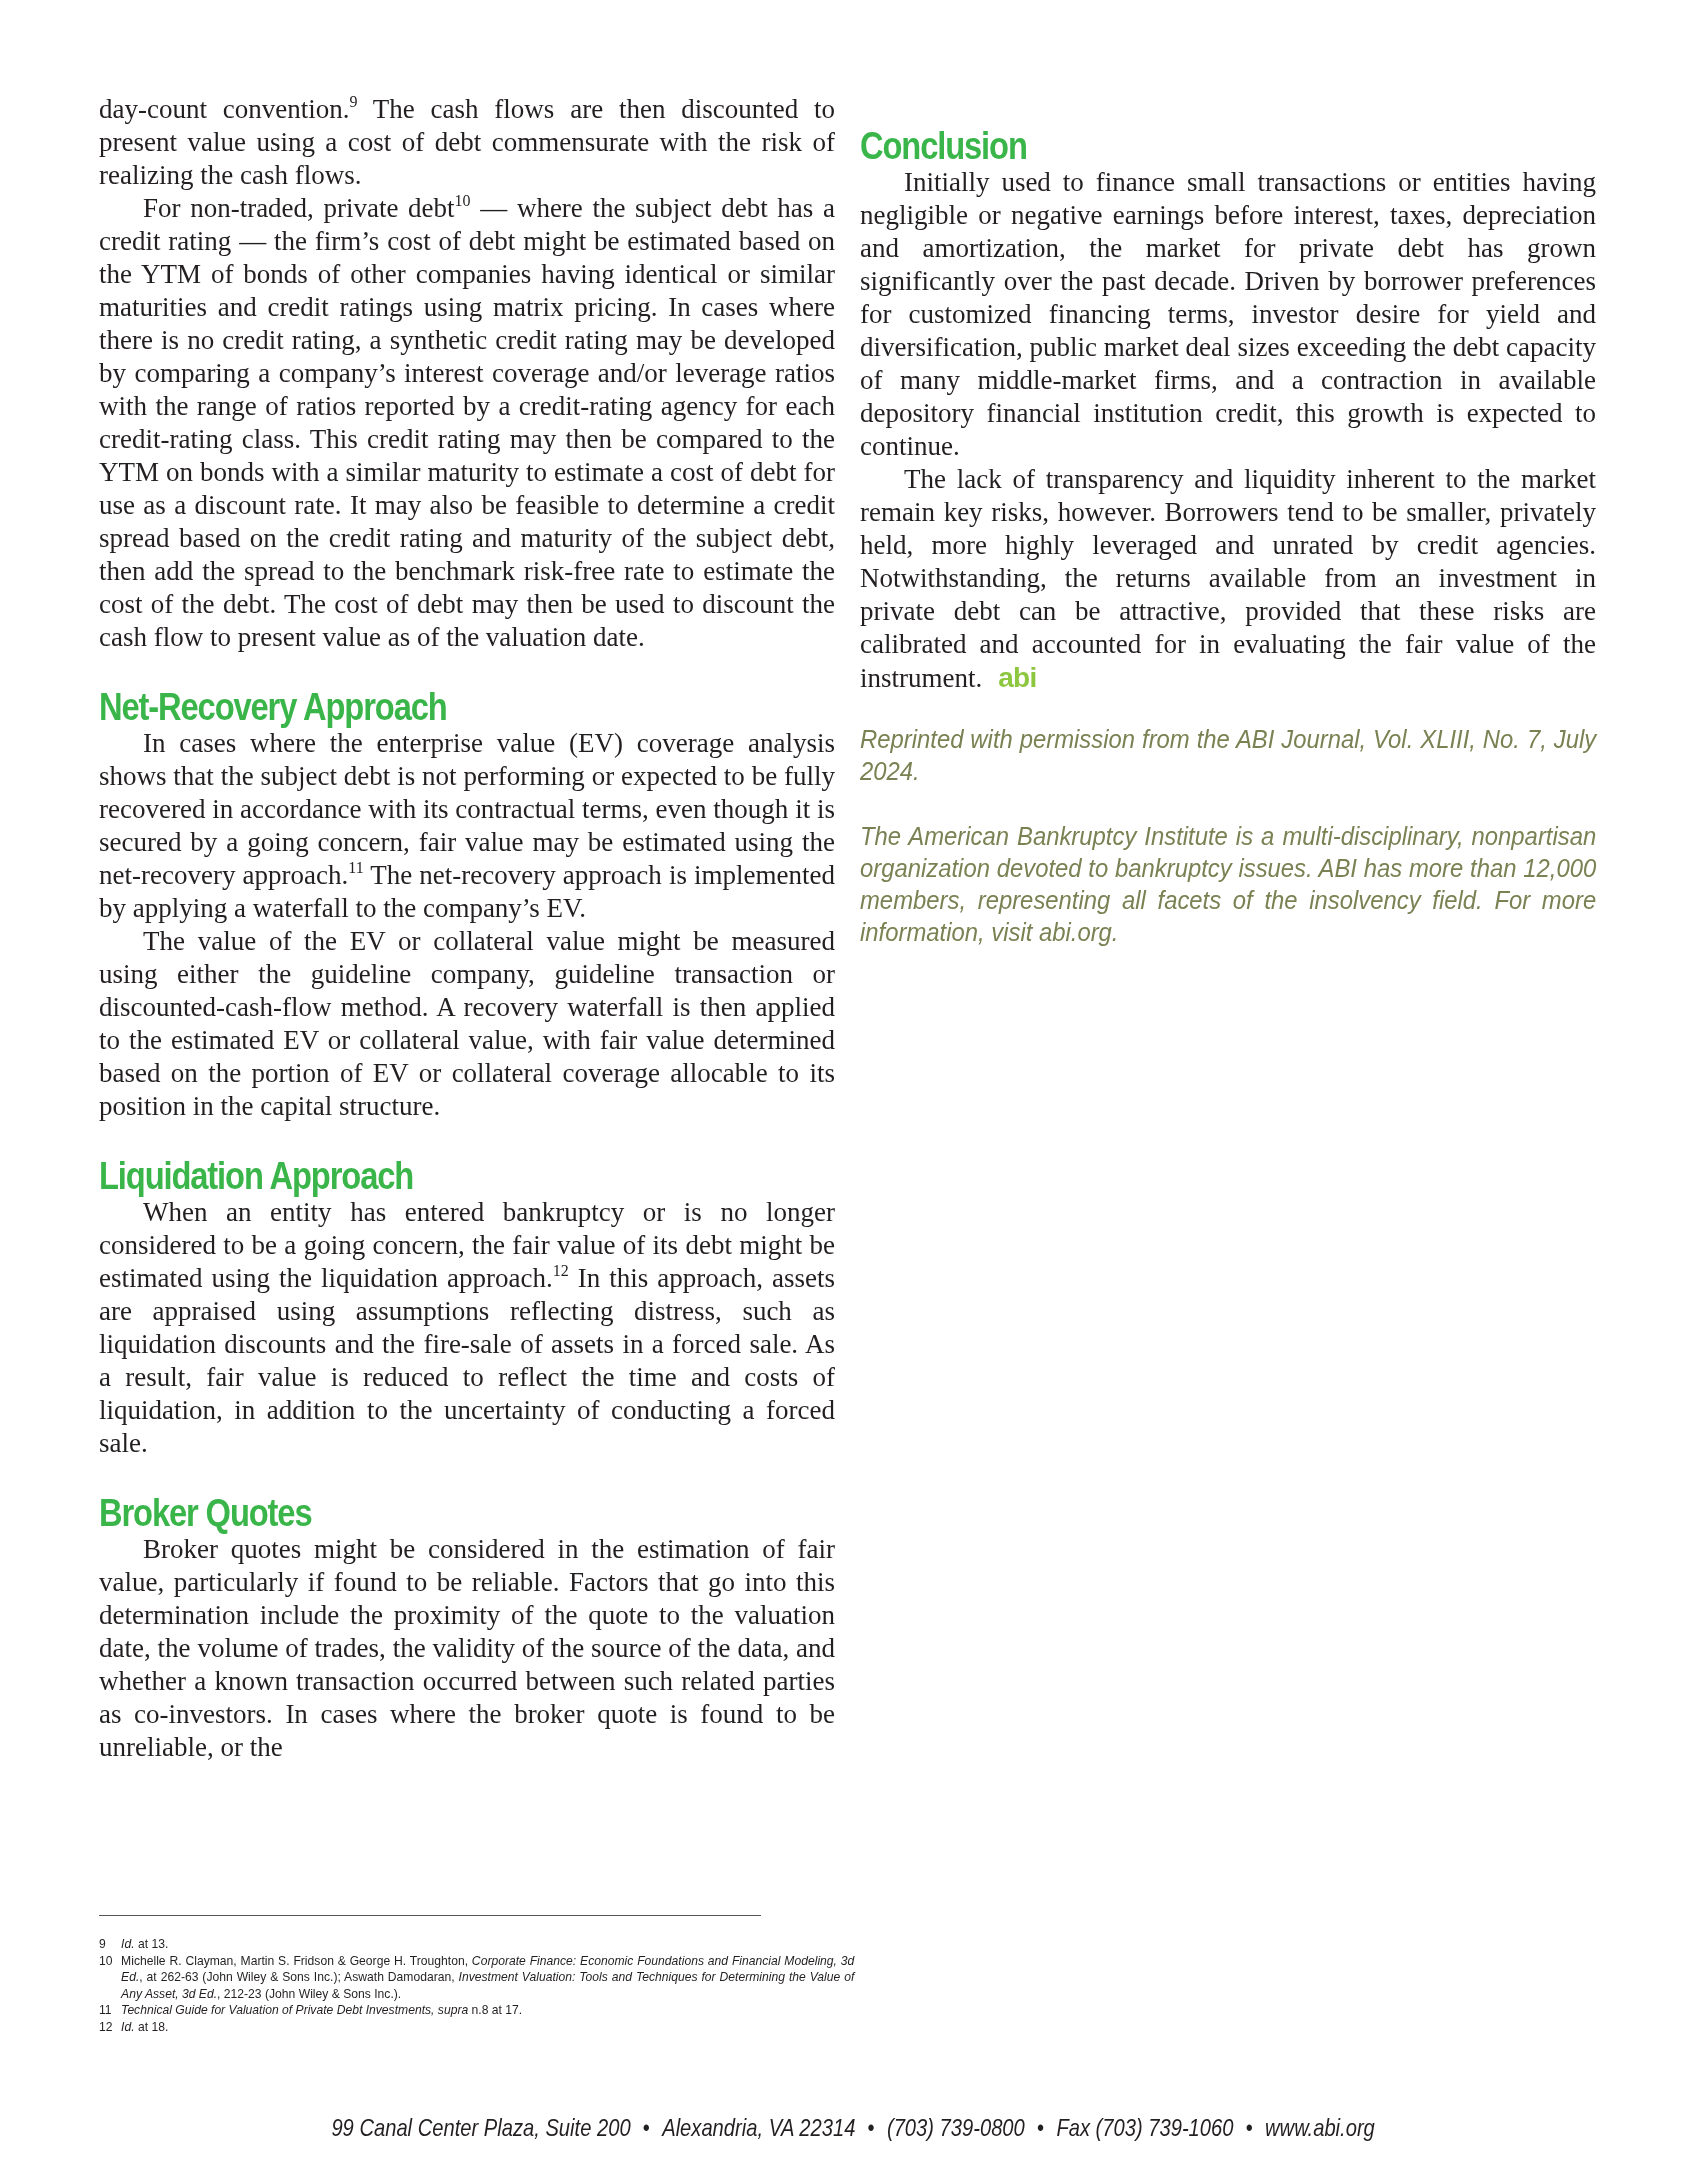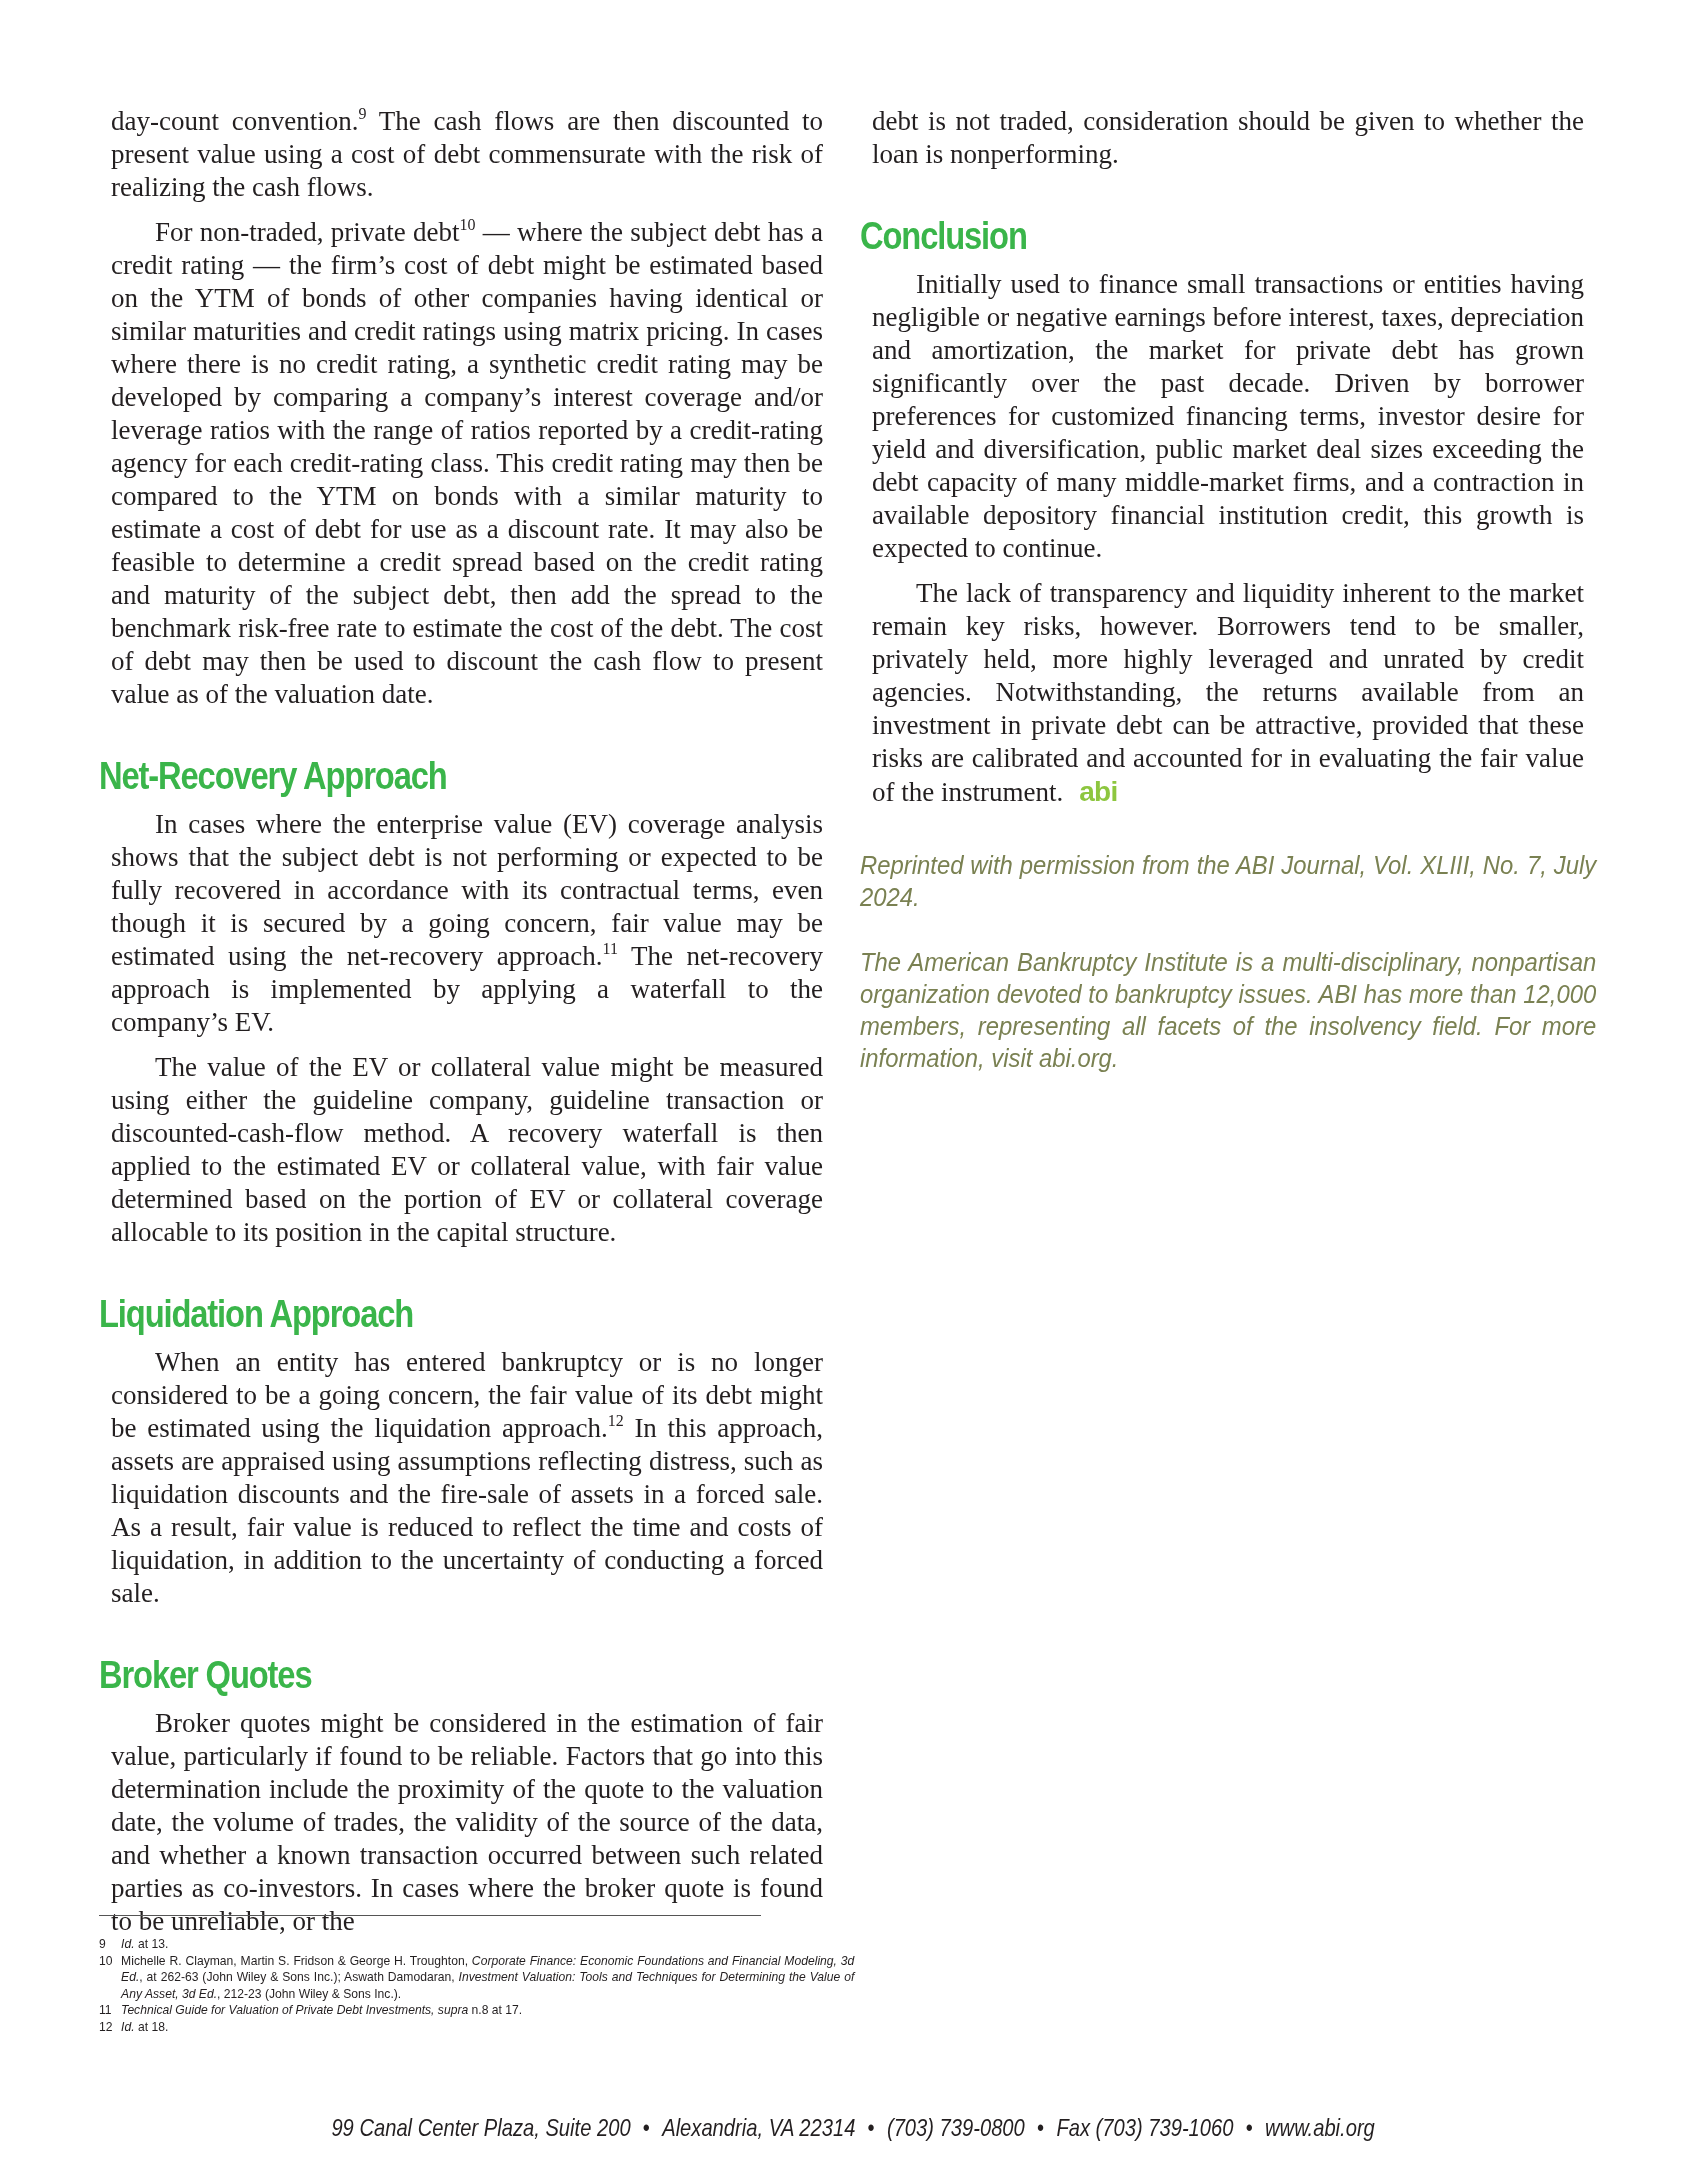--- a/index.html
+++ b/index.html
@@ -1,20 +1,20 @@
 <!DOCTYPE html>
 <html style="font-size:10.6px"><head>
 <meta charset="utf-8">
 <style>
   html, body { margin: 0; padding: 0; background: #ffffff; }
   body { width: 1687px; height: 2183px; position: relative; overflow: hidden; color: #231f20; }
   .col { position: absolute; top: 93px; width: 736px; font-family: "Liberation Serif", "DejaVu Serif", serif; font-size: 27px; line-height: 33px; }
   .col-left { left: 99px; }
   .col-right { left: 860px; }
-  p { margin: 12px; text-align: justify; text-align-last: left; }
+  p { margin: 0; text-align: justify; text-align-last: left; }
   p.indent { text-indent: 44px; }
   sup { font-size: 16px; line-height: 0; vertical-align: 10.6px; }
   h2 { font-family: "Liberation Sans", "DejaVu Sans", sans-serif; font-weight: bold; color: #3ab54a; font-size: 38px; line-height: 40px; margin: 0; letter-spacing: -1.3px; transform: scaleX(0.86); transform-origin: left center; white-space: nowrap; }
   .sec-gap { height: 33px; }
   .abi-mark { font-family: "Liberation Sans", "DejaVu Sans", sans-serif; font-weight: bold; color: #8dc63f; font-size: 28px; margin-left: 16px; letter-spacing: -0.7px; }
   .reprint { font-family: "Liberation Sans", "DejaVu Sans", sans-serif; font-style: italic; color: #7a8152; font-size: 26.5px; line-height: 32px; margin: 0; transform: scaleX(0.90); transform-origin: left top; width: 818px; }
   .reprint.justify { text-align: justify; text-align-last: left; }
   .footnote-rule { position: absolute; left: 99px; top: 1915px; width: 662px; height: 0; border-top: 1.3px solid #555; }
   .footnotes { position: absolute; left: 99px; top: 1936px; width: 736px; font-family: "Liberation Sans", "DejaVu Sans", sans-serif; font-size: 13.2px; line-height: 16.5px; color: #231f20; }
   .fn { position: relative; padding-left: 24px; margin: 0; transform: scaleX(0.92); transform-origin: left top; width: 797px; text-align: justify; text-align-last: left; }
@@ -50,21 +50,20 @@
 
   <div class="sec-gap"></div>
 
   <section>
     <h2>Broker Quotes</h2>
     <p class="indent">Broker quotes might be considered in the estimation of fair value, particularly if found to be reliable. Factors that go into this determination include the proximity of the quote to the valuation date, the volume of trades, the validity of the source of the data, and whether a known transaction occurred between such related parties as co-investors. In cases where the broker quote is found to be unreliable, or the</p>
   </section>
 </div>
 
 <div class="col col-right">
-  <p>debt is not traded, consideration should be given to whether the loan is nonperforming.</p>
 
   <div class="sec-gap"></div>
 
   <section>
     <h2>Conclusion</h2>
     <p class="indent">Initially used to finance small transactions or entities having negligible or negative earnings before interest, taxes, depreciation and amortization, the market for private debt has grown significantly over the past decade. Driven by borrower preferences for customized financing terms, investor desire for yield and diversification, public market deal sizes exceeding the debt capacity of many middle-market firms, and a contraction in available depository financial institution credit, this growth is expected to continue.</p>
     <p class="indent"><span>The lack of transparency and liquidity inherent to the market remain key risks, however. Borrowers tend to be smaller, privately held, more highly leveraged and unrated by credit agencies. Notwithstanding, the returns available from an investment in private debt can be attractive, provided that these risks are calibrated and accounted for in evaluating the fair value of the instrument.</span><span class="abi-mark">abi</span></p>
   </section>
 
   <div style="height:28px"></div>

